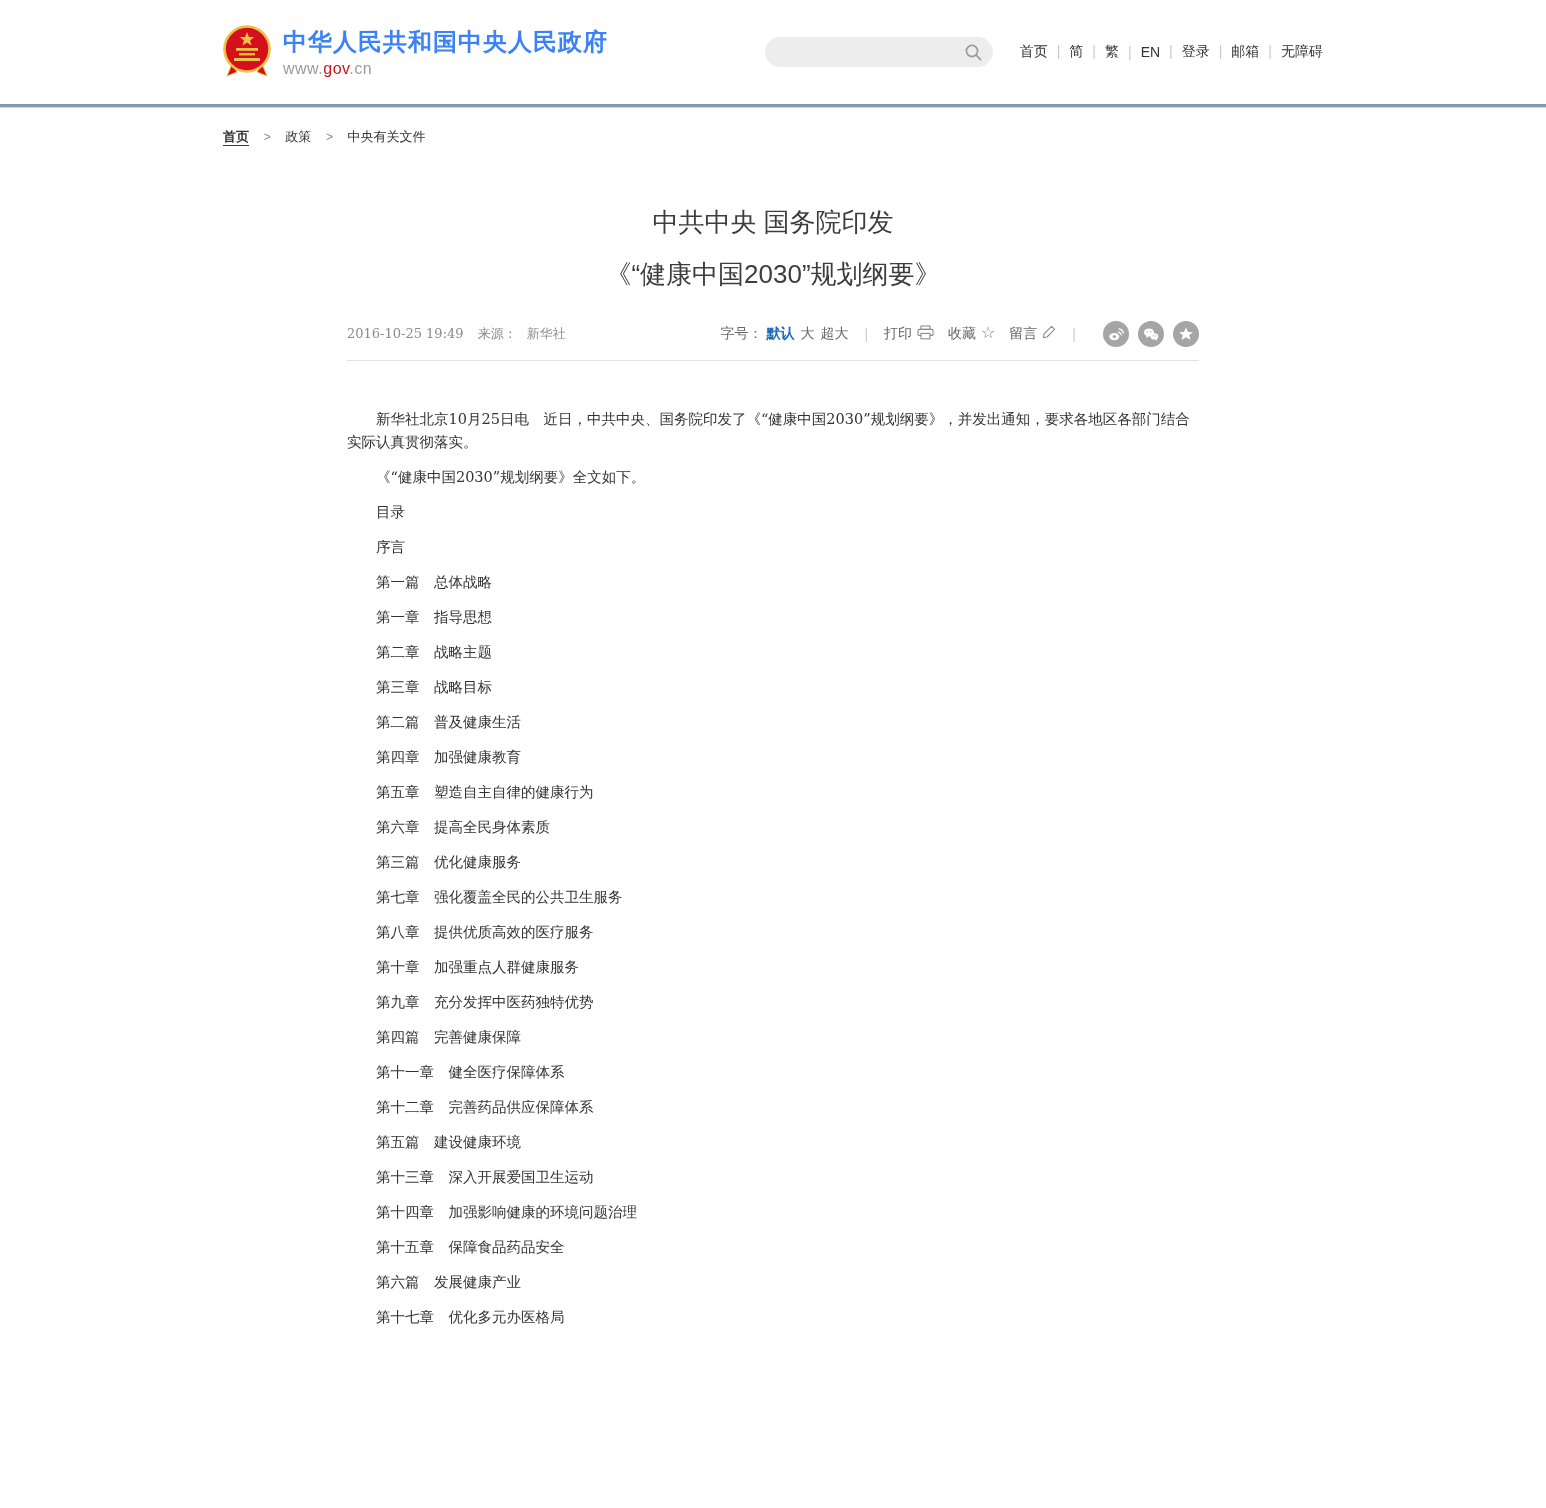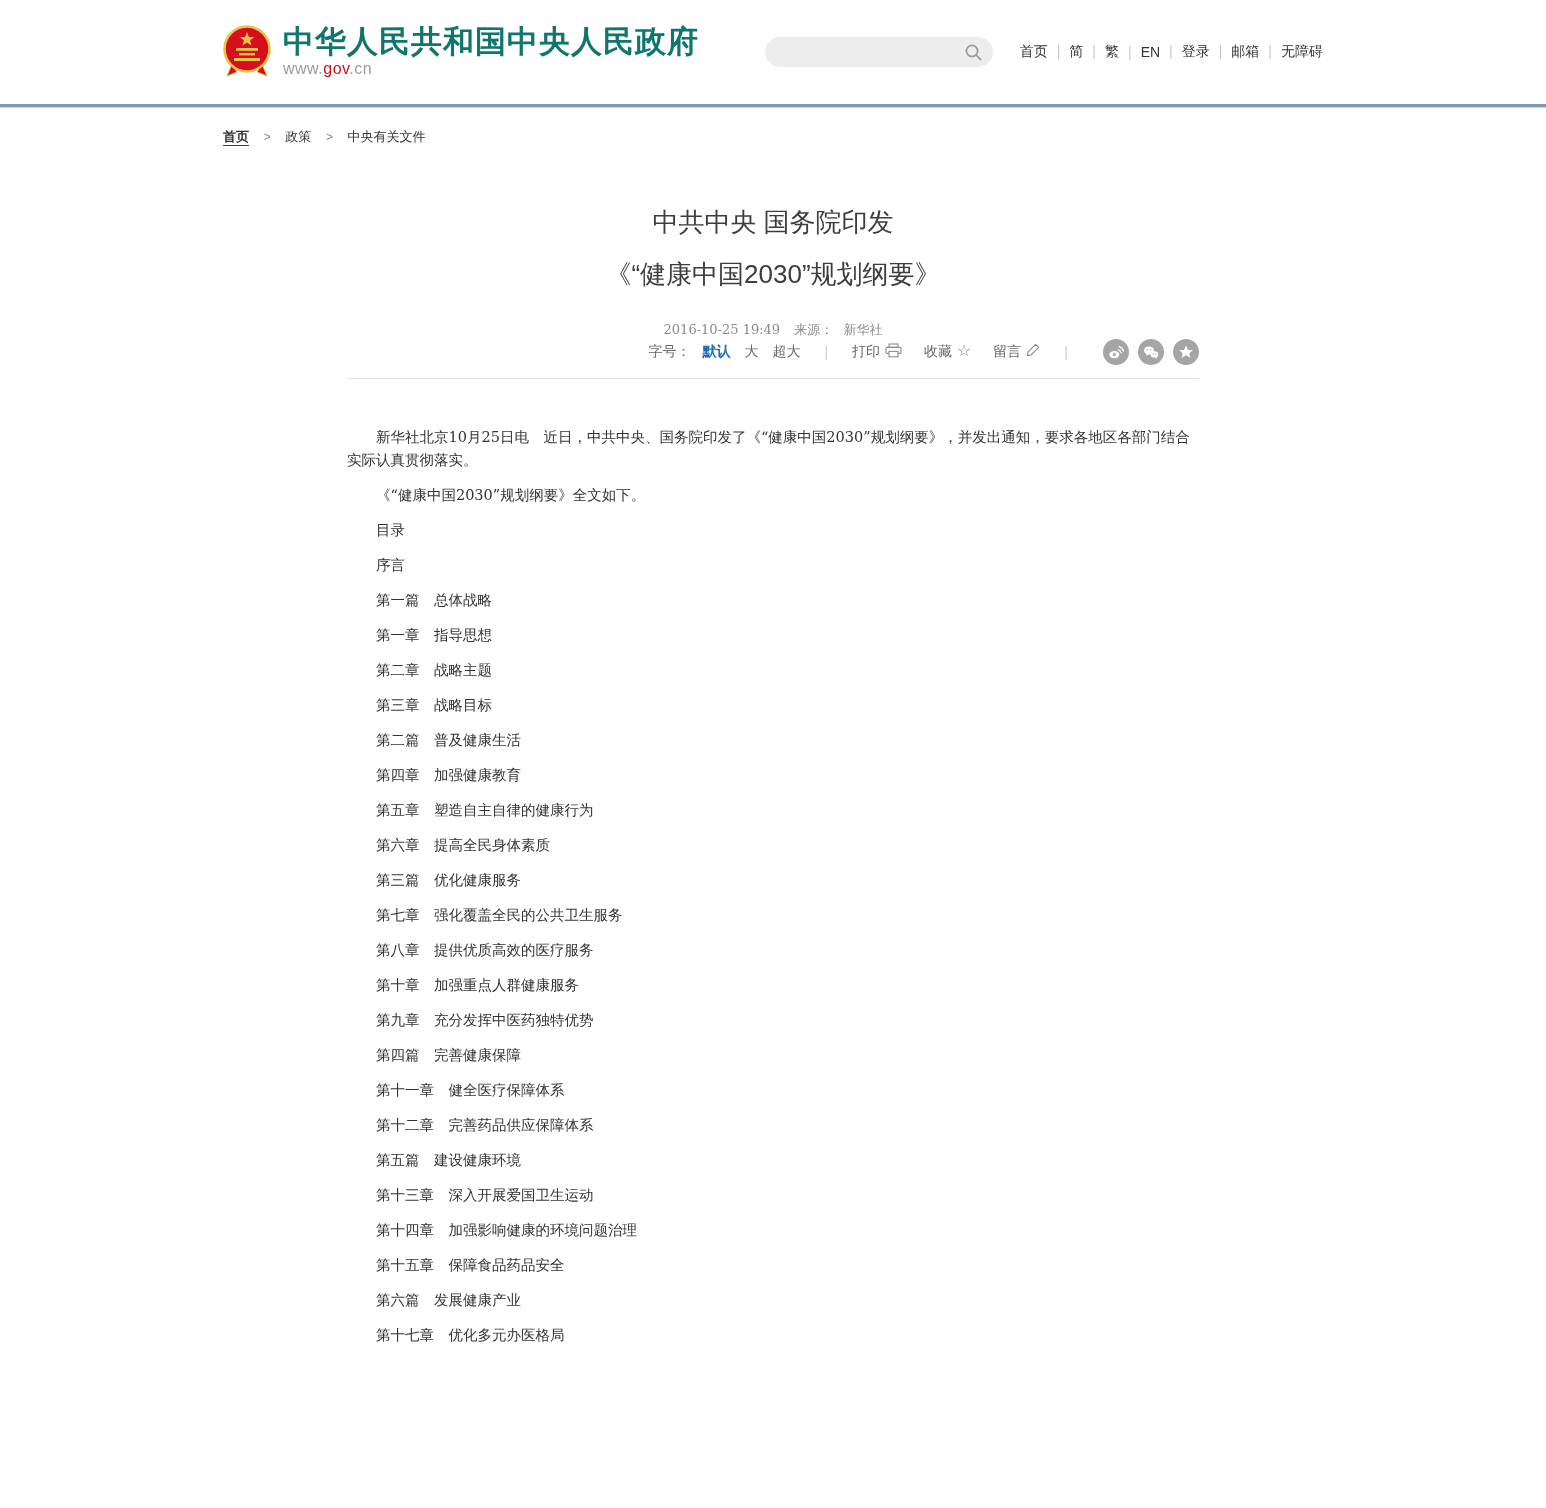--- a/index.html
+++ b/index.html
@@ -11,21 +11,21 @@
     color:#333;
   }
   .site-header { height:104px; background:#fff; }
   .header-inner {
     width:1100px; height:104px; margin:0 auto;
     display:flex; align-items:center;
   }
   .logo-block { display:flex; align-items:center; }
   .emblem { width:48px; height:58px; flex:0 0 auto; }
   .logo-text { margin-left:12px; }
-  .site-title { font-size:31px; font-weight:bold; color:#0f766e; letter-spacing:1px; line-height:30px; }
+  .site-title { font-size:24px; font-weight:bold; color:#3b82f6; letter-spacing:1px; line-height:30px; }
   .site-url { font-size:16px; color:#9b9b9b; margin-top:3px; letter-spacing:0.5px; }
   .site-url .url-hi { color:#c7161e; }
   .header-right { margin-left:auto; display:flex; align-items:center; }
   .search-box {
     width:228px; height:30px; background:#ededed; border-radius:16px;
     display:flex; align-items:center; padding:0 10px 0 14px;
   }
   .search-box input {
     flex:1; min-width:0; border:none; background:transparent; outline:none;
     font-size:13px; color:#333; font-family:"Liberation Sans", sans-serif;
@@ -41,26 +41,26 @@
   .crumb-item { cursor:pointer; }
   .crumb-sep { color:#8a8a8a; margin:0 11px; font-size:12px; }
 
   .article { width:852px; margin:0 auto; }
   .article-title {
     margin-top:50px; text-align:center;
     font-size:26px; line-height:52px; font-weight:400; color:#3d3d3d;
   }
   .meta-row {
     margin-top:21px; display:flex; align-items:center;
-    border-bottom:1px solid #dde5ec; padding-bottom:13px;flex-direction:column;
+    border-bottom:1px solid #dde5ec; padding-bottom:13px;
   }
   .meta-left { font-size:13px; color:#8b8b8b; font-family:"DejaVu Serif", serif; }
   .meta-left .src-label { margin-left:10px; }
   .meta-left .src { margin-left:6px; }
-  .toolbar { margin-left:auto; display:flex; align-items:center; font-size:14px; color:#666;gap:8px; }
+  .toolbar { margin-left:auto; display:flex; align-items:center; font-size:14px; color:#666; }
   .toolbar .sep { color:#ccc; margin:0 16px; }
   .fs-label { color:#666; }
   .fs-opt { margin-left:6px; cursor:pointer; color:#666; }
   .fs-opt.selected { color:#1c69b6; font-weight:bold; margin-left:4px; }
   .tool-item { display:flex; align-items:flex-start; cursor:pointer; color:#666; }
   .tool-item + .tool-item { margin-left:14px; }
   .tool-item .t-icon { margin-left:5px; display:flex; align-items:center; }
   .star-glyph { font-size:16px; color:#7f7f7f; line-height:1; }
   .share-group { display:flex; align-items:center; margin-left:2px; }
   .share-circle {

